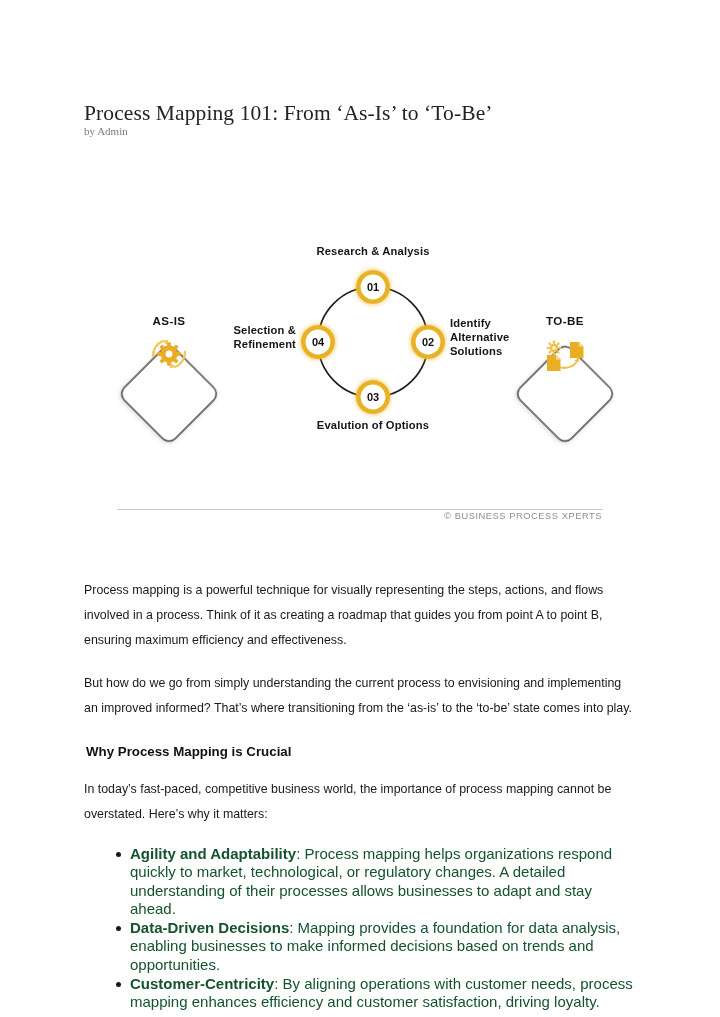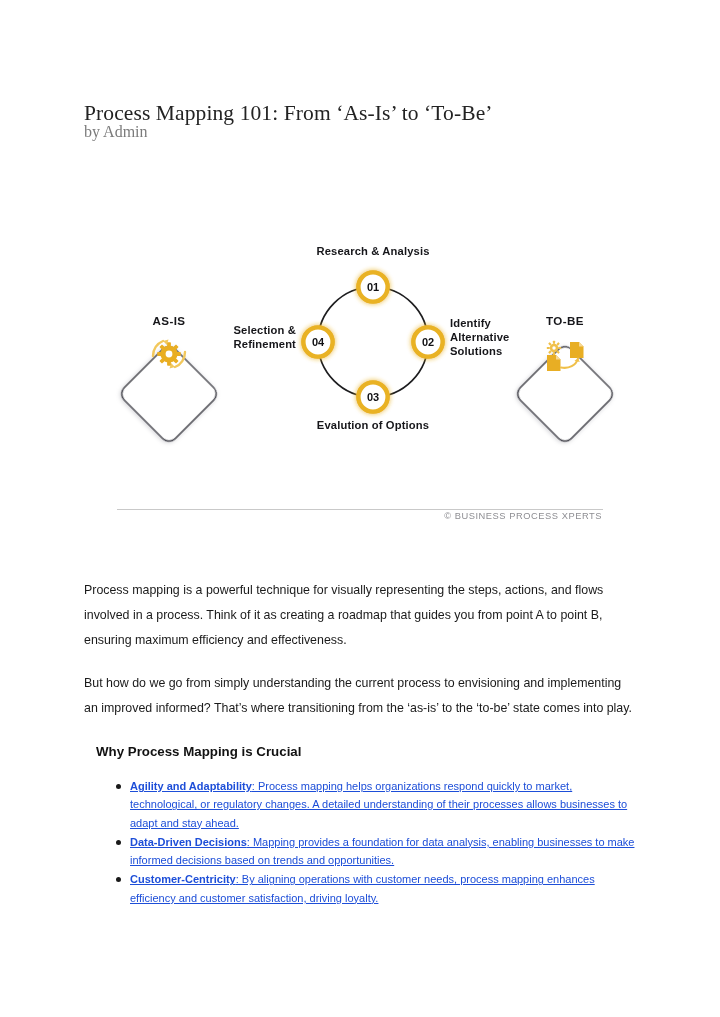--- a/index.html
+++ b/index.html
@@ -34,21 +34,21 @@
     line-height: 27px;
     color: #232323;
     font-weight: 400;
     letter-spacing: 0.1px;
   }
   .post-byline {
     position: absolute;
     left: 84px;
     top: 124px;
     font-family: "Liberation Serif", serif;
-    font-size: 16px;
+    font-size: 11px;
     line-height: 15px;
     color: #7b7b7b;
     font-weight: 400;
   }
 
   
   .figure {
     position: absolute;
     left: 84px;
     top: 228px;
@@ -95,35 +95,34 @@
     color: #1a1a1a;
     margin: 0 0 18px 0;
     text-align: left;
   }
   .para:last-child { margin-bottom: 0; }
   .section-head {
     font-size: 13.3px;
     line-height: 18px;
     font-weight: bold;
     color: #111111;
-    margin: 22px 0 16px 12px;
+    margin: 22px 0 16px 2px;
   }
   .bullet-list {
     margin: 16px 0 0 0;
     padding: 0 0 0 46px;
     list-style: none;
   }
   .bullet-list li {
     position: relative;
-    font-size: 11px;
+    font-size: 15px;
     line-height: 18.3px;
-    color: #1d4ed8;
+    color: #14532d;
     margin-bottom: 1px;
     padding-left: 0;
-    text-decoration: underline;
   }
   .bullet-list li::before {
     content: "";
     position: absolute;
     left: -14px;
     top: 7px;
     width: 5px;
     height: 5px;
     border-radius: 50%;
     background: #1a1a1a;
@@ -258,20 +257,21 @@
     <div class="fig-footer-rule"></div>
     <div class="fig-credit">© BUSINESS PROCESS XPERTS</div>
   </div>
 
   <div class="body-block">
     <p class="para">Process mapping is a powerful technique for visually representing the steps, actions, and flows involved in a process. Think of it as creating a roadmap that guides you from point A to point B, ensuring maximum efficiency and effectiveness.</p>
     <p class="para">But how do we go from simply understanding the current process to envisioning and implementing an improved informed? That’s where transitioning from the ‘as-is’ to the ‘to-be’ state comes into play.</p>
 
     <h2 class="section-head">Why Process Mapping is Crucial</h2>
 
+    <p class="para">In today’s fast-paced, competitive business world, the importance of process mapping cannot be overstated. Here’s why it matters:</p>
 
     <ul class="bullet-list">
       <li>
         <b>Agility and Adaptability</b><span>: Process mapping helps organizations respond quickly to market, technological, or regulatory changes. A detailed understanding of their processes allows businesses to adapt and stay ahead.</span>
       </li>
       <li>
         <b>Data-Driven Decisions</b><span>: Mapping provides a foundation for data analysis, enabling businesses to make informed decisions based on trends and opportunities.</span>
       </li>
       <li>
         <b>Customer-Centricity</b><span>: By aligning operations with customer needs, process mapping enhances efficiency and customer satisfaction, driving loyalty.</span>

